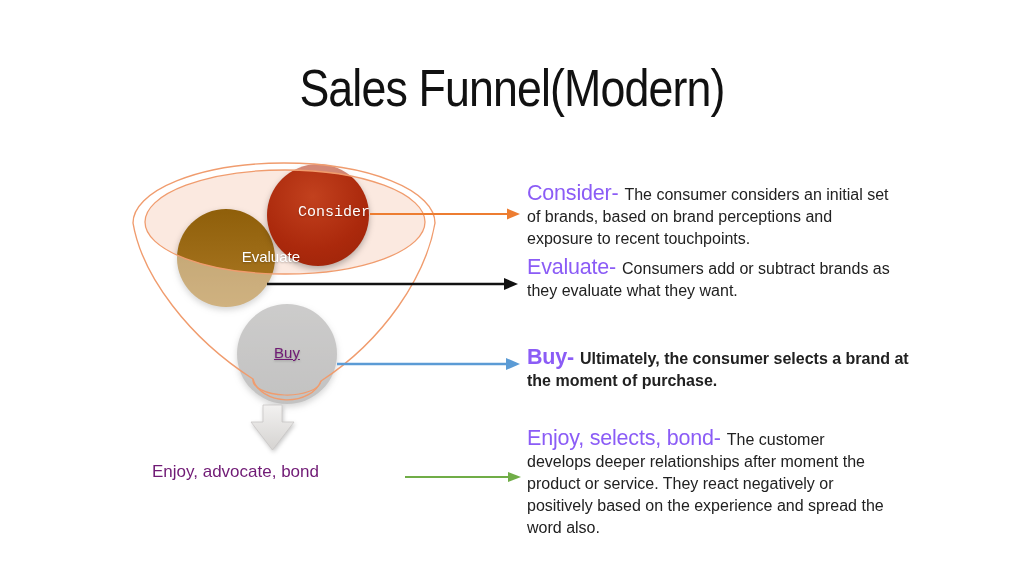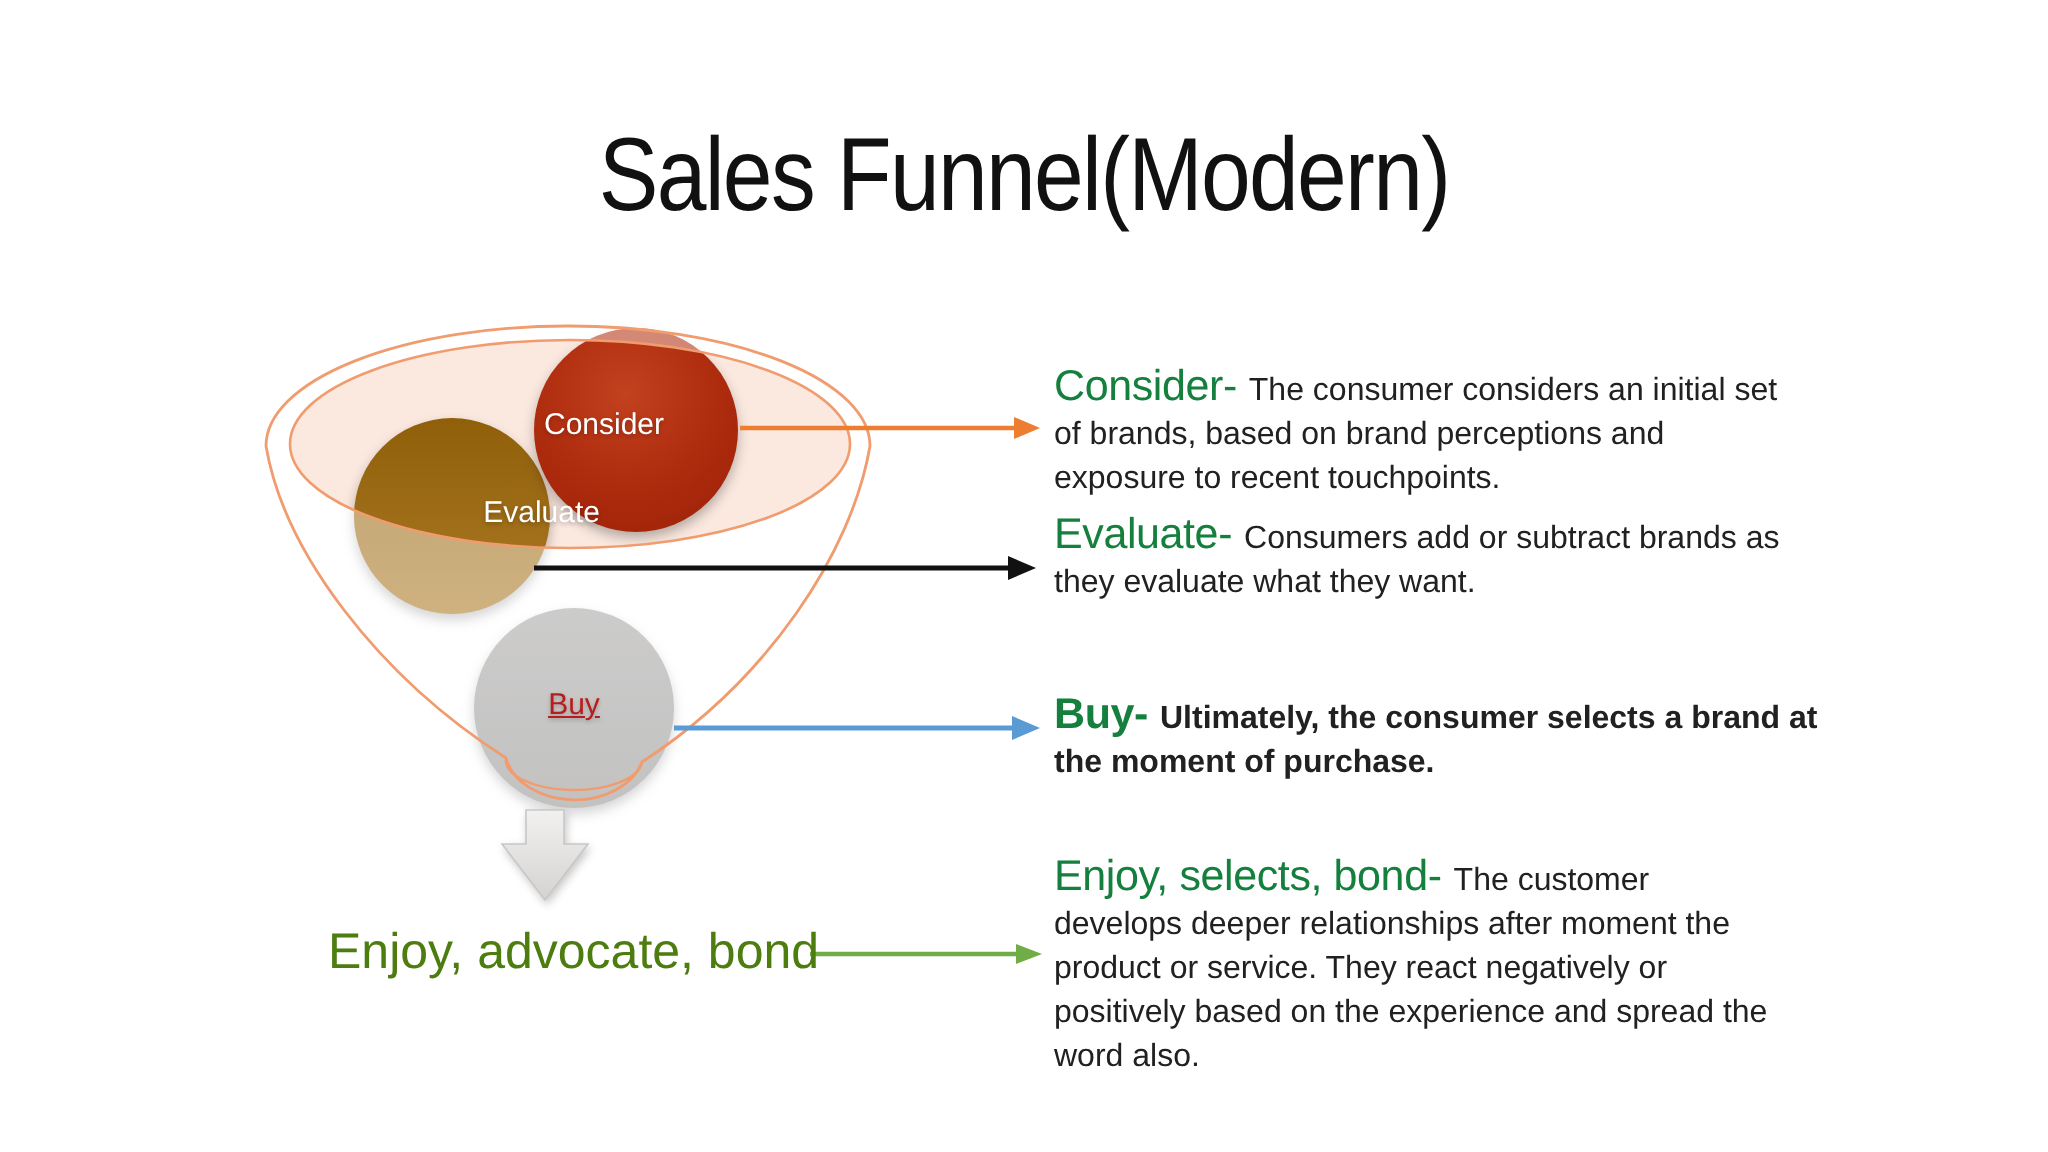--- a/index.html
+++ b/index.html
@@ -15,31 +15,31 @@
     font-size:52px;font-weight:300;letter-spacing:-1px;color:#111;
     transform:scaleX(0.86);transform-origin:50% 50%;
     white-space:nowrap;
   }
   svg{position:absolute;left:0;top:0;}
   .circle-label{
     width:140px;text-align:center;color:#ffffff;
     font-size:15px;line-height:18px;
     text-shadow:0 1px 2px rgba(0,0,0,0.25);
   }
-  .circle-label.dim{color:#b91c1c;text-decoration:underline;}
+  .circle-label.dim{color:#701a75;text-decoration:underline;}
   #exit-label{
-    left:164px;top:462px;width:240px;
-    font-size:25px;color:#4d7c0f;white-space:nowrap;
+    left:152px;top:462px;width:240px;
+    font-size:17px;color:#701a75;white-space:nowrap;
   }
   .anno{
     left:527px;width:440px;
     font-size:16px;line-height:22px;color:#212121;
   }
   .anno .lead{
-    font-size:21.5px;letter-spacing:-0.2px;color:#15803d;
+    font-size:21.5px;letter-spacing:-0.2px;color:#8b5cf6;
     margin-right:6px;
   }
   .anno .body{white-space:pre-line;}
   #anno-consider{top:182px;}
   #anno-evaluate{top:256px;}
   #anno-buy{top:346px;font-weight:bold;}
   #anno-enjoy{top:427px;}
   .shadowed{filter:drop-shadow(0 3px 3px rgba(0,0,0,0.28));}
   .softshadow{filter:drop-shadow(1px 2px 2px rgba(0,0,0,0.22));}
 </style>
@@ -96,21 +96,21 @@
     <polygon points="506,358 520,364 506,370" fill="#5B9BD5"></polygon>
   </g>
   <g>
     <line x1="405" y1="477" x2="508" y2="477" stroke-width="2.2" stroke="#70AD47"></line>
     <polygon points="508,472 521,477 508,482" fill="#70AD47"></polygon>
   </g>
 
   <path d="M263 405 H282 V422 H294 L272.5 450 L251 422 H263 Z" fill="url(#gDown)" stroke="#c9c7c5" stroke-width="0.8" class="softshadow"></path>
 </svg>
 
-<div class="abs circle-label" style="left:232px;top:204px;">Consider</div>
+<div class="abs circle-label" style="left:264px;top:204px;font-family:Liberation Mono, monospace;">Consider</div>
 <div class="abs circle-label" style="left:160px;top:248px;text-align:right;">Evaluate</div>
 <div class="abs circle-label dim" style="left:217px;top:344px;">Buy</div>
 
 <div id="exit-label" class="abs">Enjoy, advocate, bond</div>
 
 <div id="anno-consider" class="abs anno">
   <span class="lead">Consider-</span><span class="body">The consumer considers an initial set
 of brands, based on brand perceptions and
 exposure to recent touchpoints.</span>
 </div>

